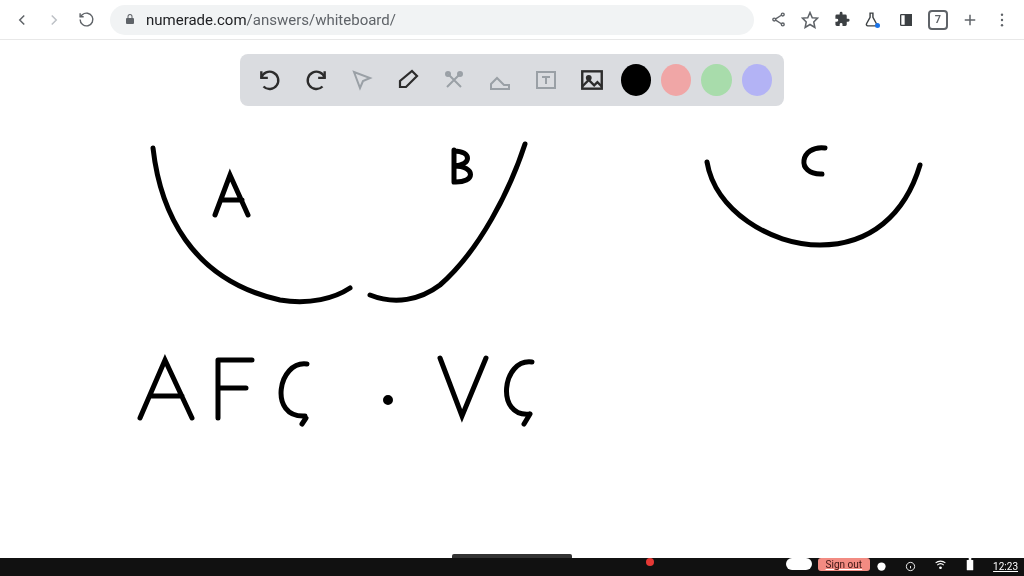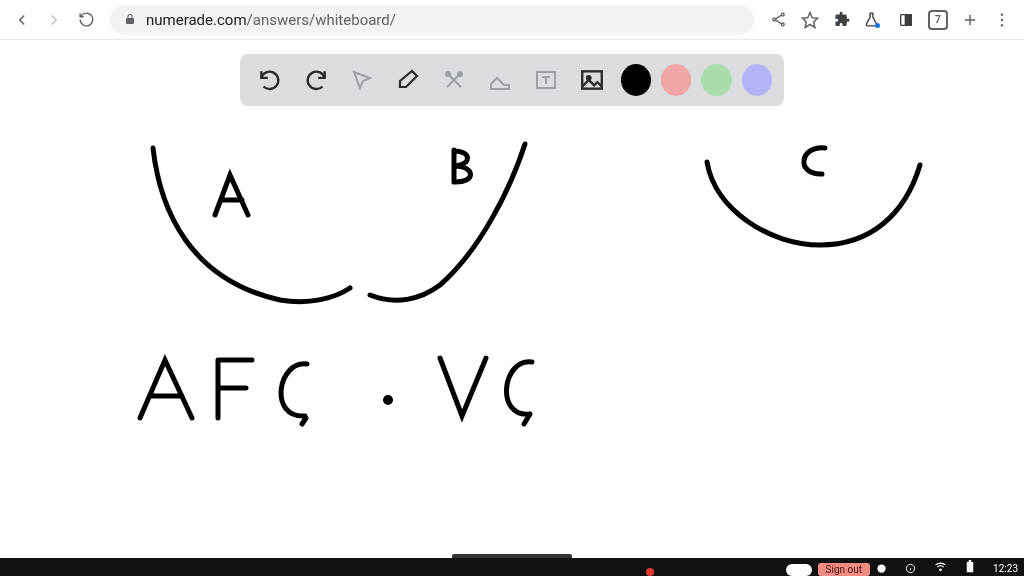--- a/index.html
+++ b/index.html
@@ -17,21 +17,21 @@
     .page { position: relative; width: 100%; height: 518px; background: #fff; }
     
     .wb-toolbar { position: absolute; top: 14px; left: 50%; transform: translateX(-50%); width: 544px; height: 52px; background: #dadce0; border-radius: 8px; display: flex; align-items: center; justify-content: center; gap: 10px; padding: 0 12px; }
     .tool { width: 38px; height: 38px; display: flex; align-items: center; justify-content: center; color: #2c2c2c; border-radius: 4px; }
     .tool.disabled { color: #9aa0a6; }
     .swatch { width: 32px; height: 32px; border-radius: 50%; }
     
     .canvas { position: absolute; inset: 0; }
     .canvas svg { position: absolute; left: 0; top: 0; width: 100%; height: 100%; }
     
-    .shelf { position: absolute; bottom: 0; left: 0; right: 0; height: 18px; background: #111; color: #fff; display: flex; align-items: flex-end; justify-content: flex-end; padding: 0 6px; font-size: 10px; gap: 6px; }
+    .shelf { position: absolute; bottom: 0; left: 0; right: 0; height: 18px; background: #111; color: #fff; display: flex; align-items: flex-start; justify-content: flex-end; padding: 0 6px; font-size: 10px; gap: 6px; text-decoration: underline; }
     .shelf .dot-red { width: 8px; height: 8px; background: #e53935; border-radius: 50%; margin-right: auto; margin-left: 640px; }
     .pill { width: 26px; height: 12px; background: #fff; border-radius: 6px; }
     .signout { background: #f28b82; color: #3c1412; padding: 1px 8px; border-radius: 3px; font-size: 10px; }
     .shelf-icons { display: flex; align-items: center; gap: 18px; }
     .wifi, .batt { font-size: 11px; }
     
     .handle { position: absolute; bottom: 0; left: 50%; transform: translateX(-50%); width: 120px; height: 4px; background: #333; border-radius: 2px 2px 0 0; }
   </style>
 </head>
 <body>

